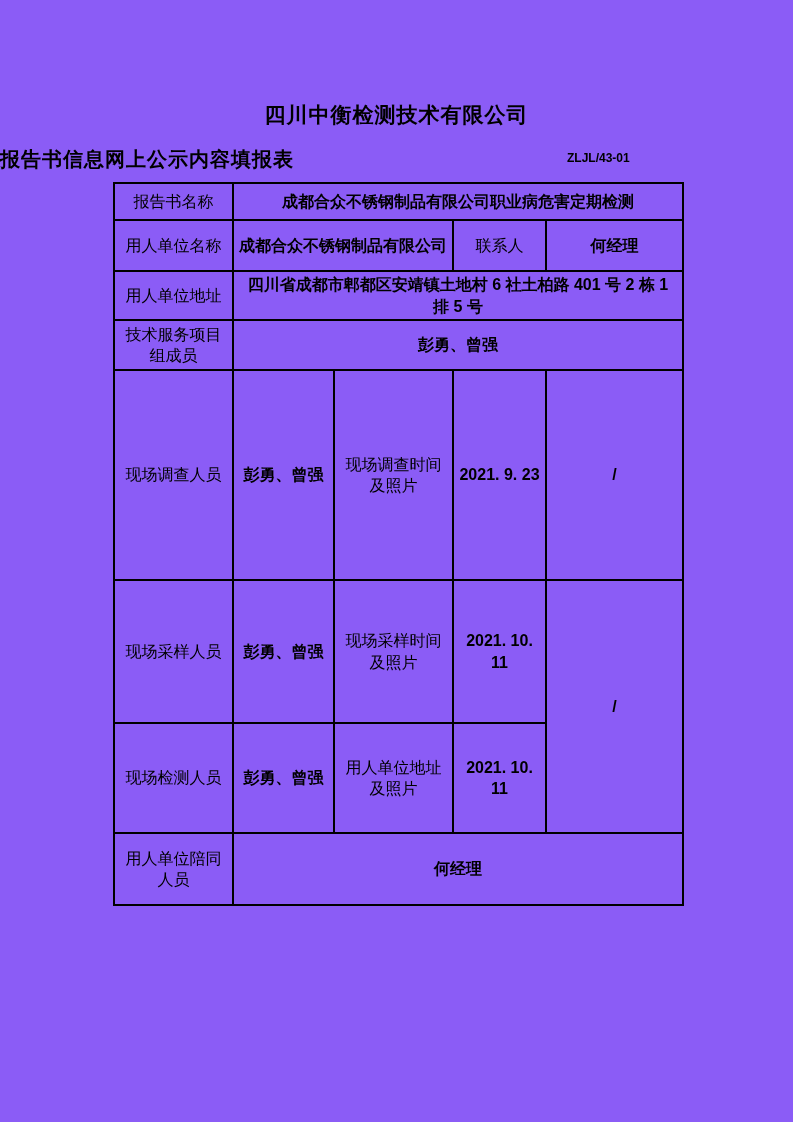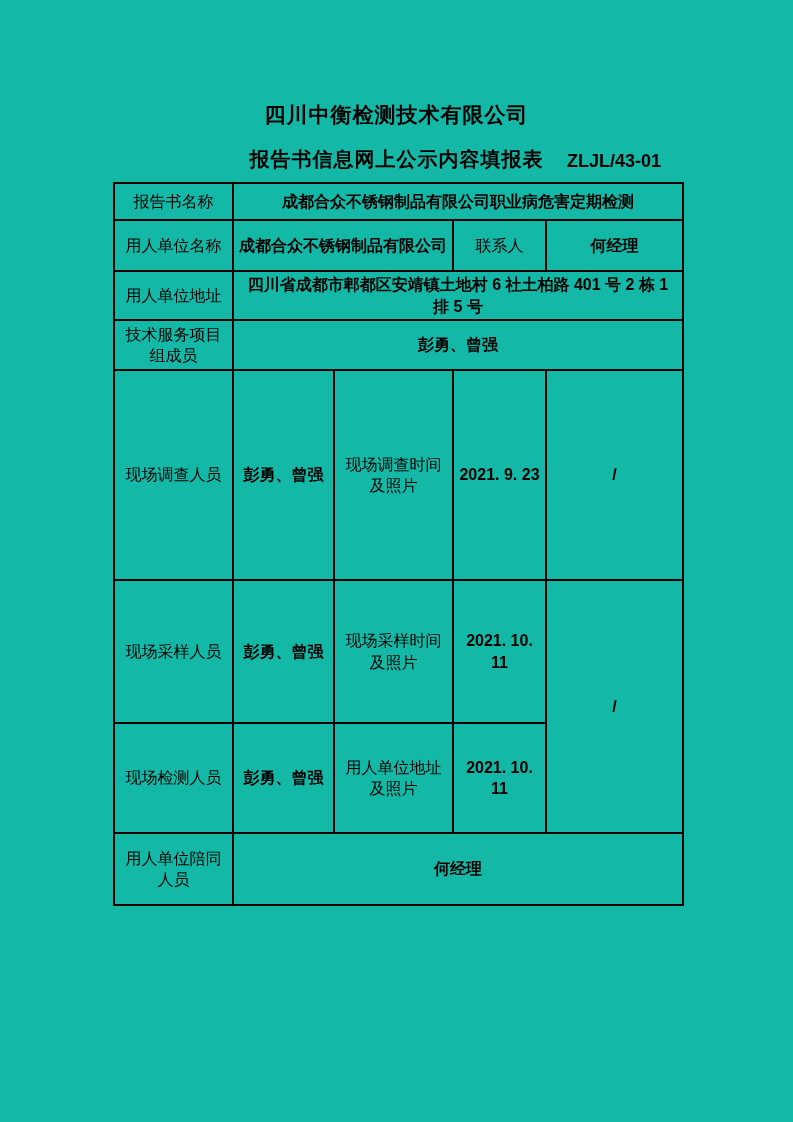--- a/index.html
+++ b/index.html
@@ -1,21 +1,21 @@
 <!DOCTYPE html>
 <html><head>
 <meta charset="utf-8">
 <style>
   html, body { margin: 0; padding: 0; background: #e8e8e8; }
   .page {
     position: relative;
     width: 793px;
     height: 1122px;
     margin: 0 auto;
-    background: #14b8a6;
+    background: #8b5cf6;
     color: #000000;
     font-family: "Liberation Sans", "DejaVu Sans", sans-serif;
     overflow: hidden;
   }
   .company-title {
     position: absolute;
     top: 101px;
     left: 0;
     width: 100%;
     text-align: center;
@@ -25,30 +25,29 @@
   }
   .subtitle-row {
     position: absolute;
     top: 146px;
     left: 0;
     width: 100%;
     height: 26px;
   }
   .form-title {
     display: block;
-    text-align: center;
     font-size: 20px;
     font-weight: bold;
     letter-spacing: 1px;
   }
   .form-code {
     position: absolute;
     top: 5px;
     left: 567px;
-    font-size: 18px;
+    font-size: 12px;
     font-weight: bold;
   }
   table.report-table {
     position: absolute;
     left: 113px;
     top: 182px;
     width: 569px;
     border-collapse: collapse;
     table-layout: fixed;
   }

